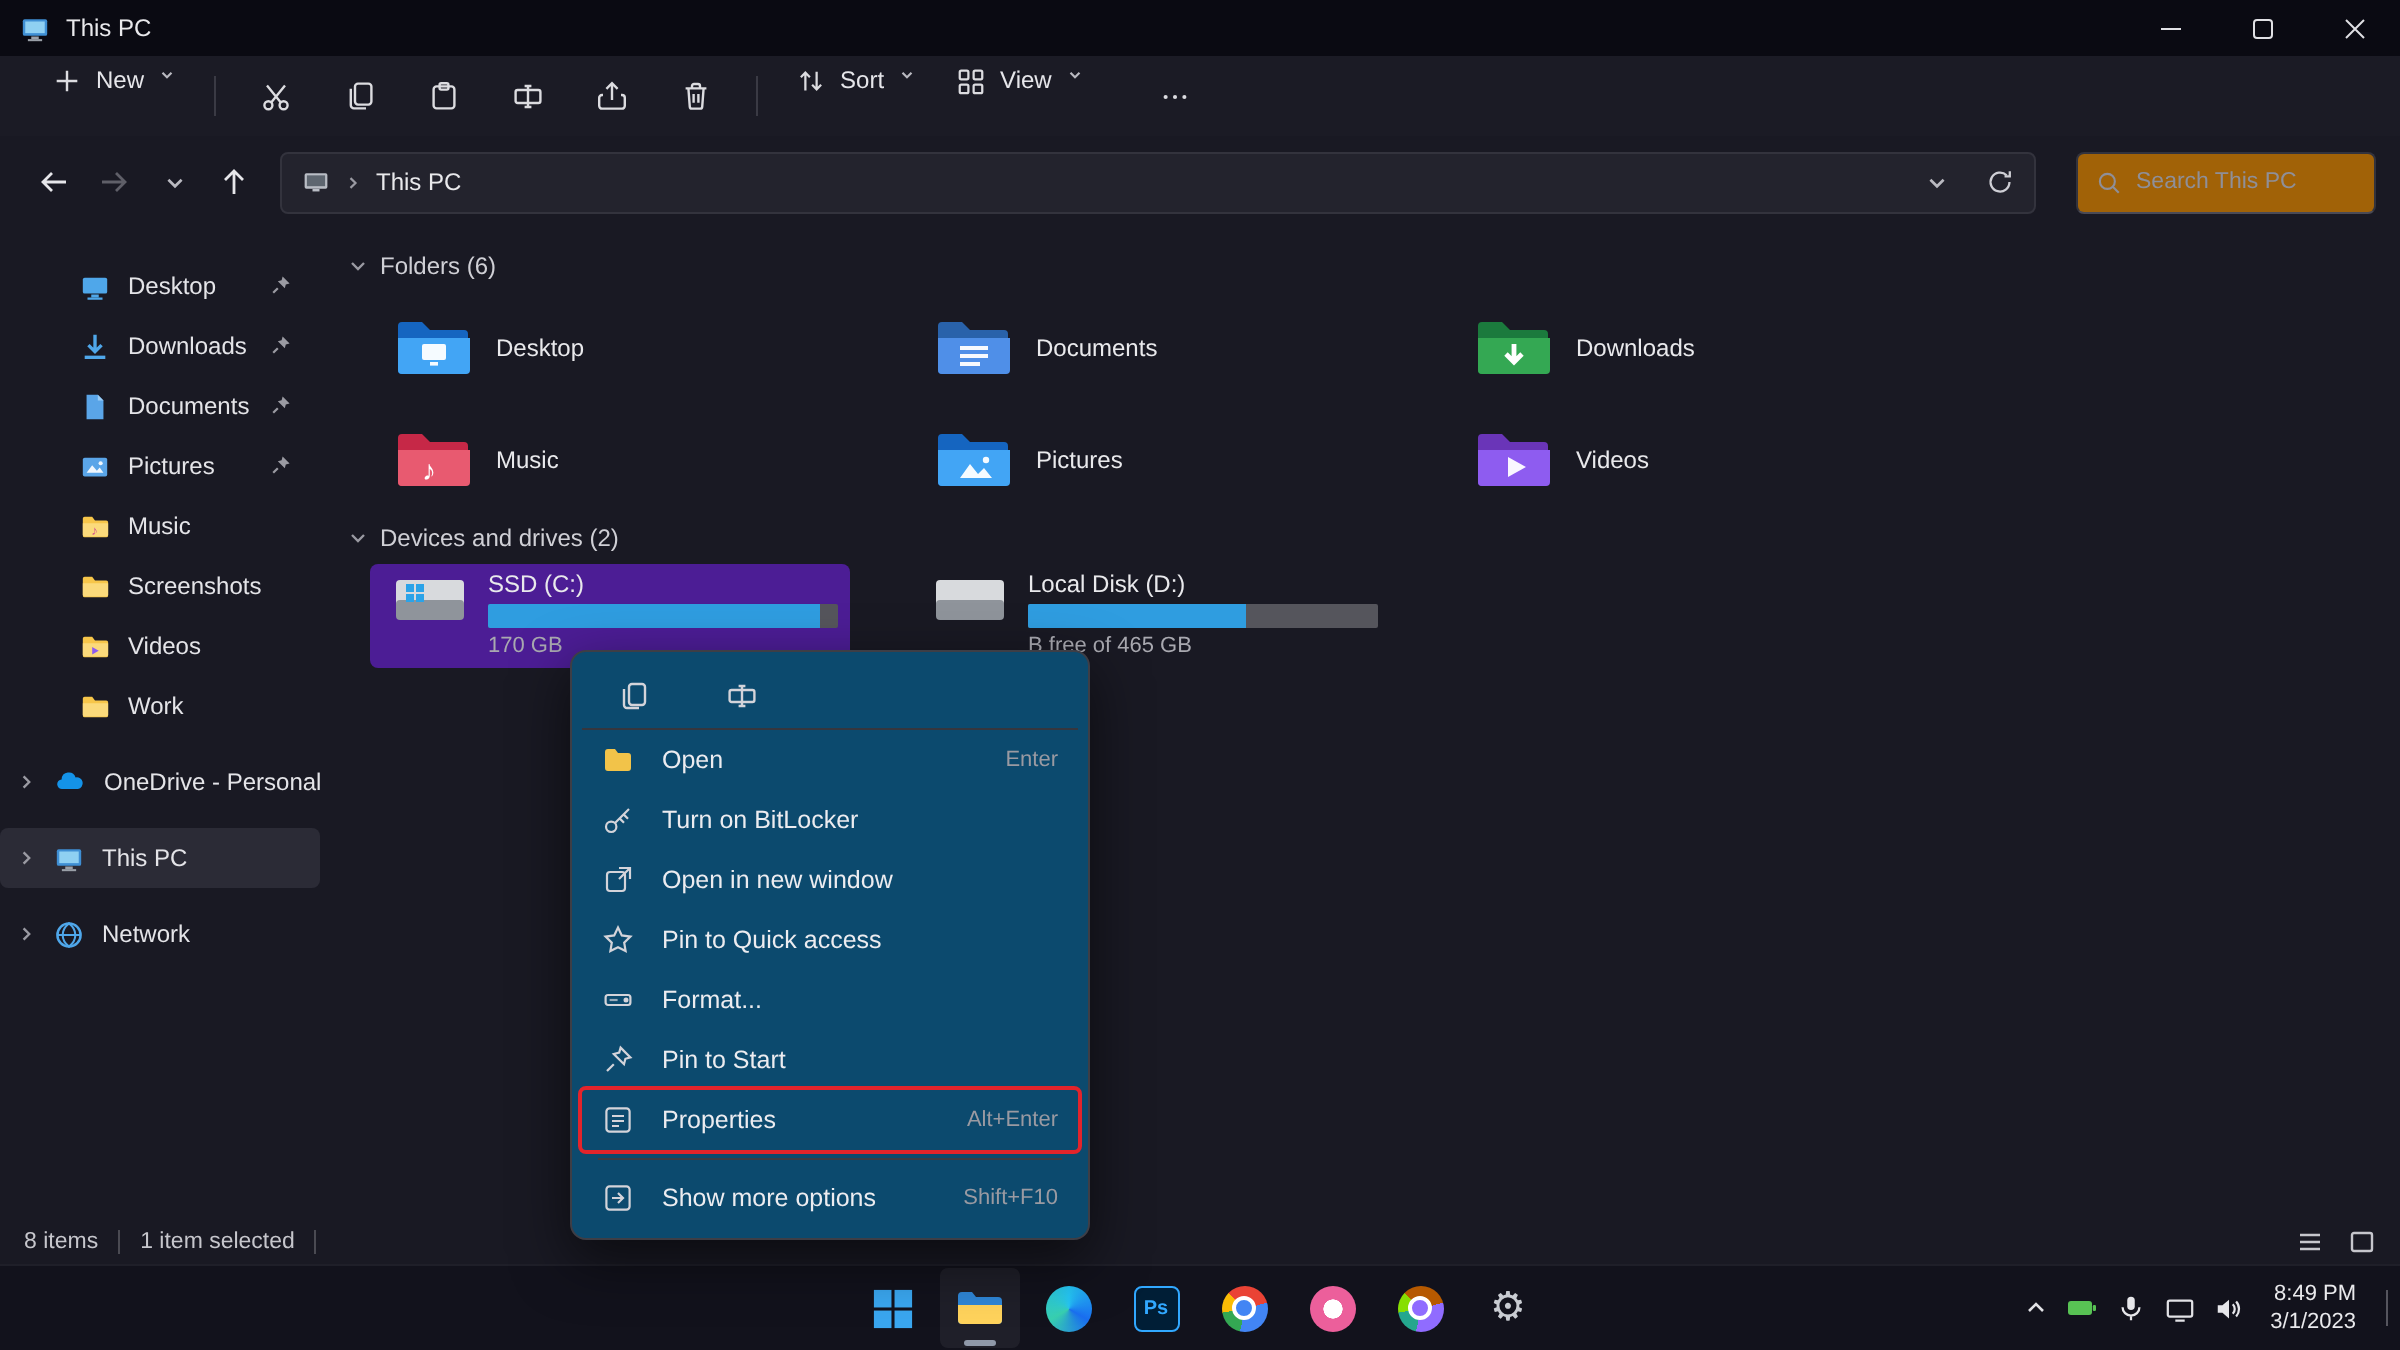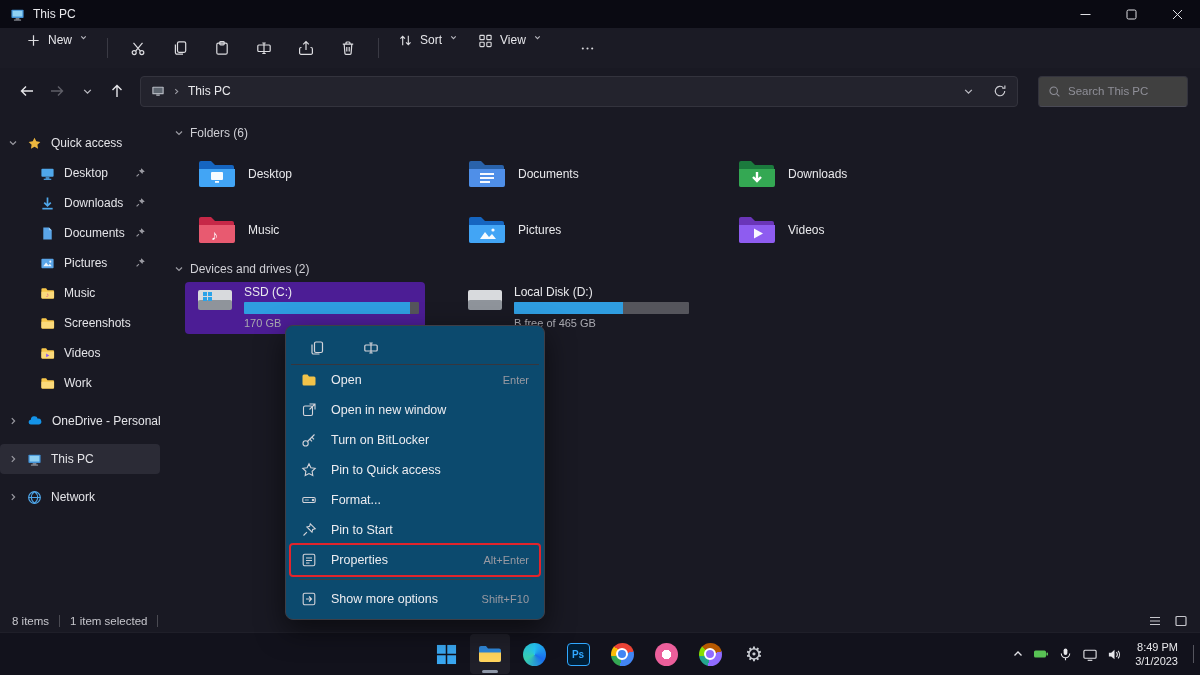--- a/index.html
+++ b/index.html
@@ -21,21 +21,21 @@
   .vsep{width:1px;height:20px;background:#3a3a44;margin:0 9px}
   .chv{color:#b9b9c0}
 
   
   .navbar{position:absolute;top:74px;left:0;right:0;height:34px;display:flex;align-items:center;padding:0 12px}
   .nav-btn{width:30px;height:30px;display:flex;align-items:center;justify-content:center;border-radius:4px;color:#e6e6ea}
   .nav-btn.disabled{color:#5f5f68}
   .addressbar{flex:1;height:31px;margin-left:8px;background:#23232d;border:1px solid #33333d;border-radius:4px;display:flex;align-items:center;padding:0 10px;gap:7px}
   .addressbar .crumb{font-size:12px;color:#e9e9ec}
   .addressbar .spacer{flex:1}
-  .searchbox{width:150px;height:31px;margin-left:20px;background:#404040;border:1px solid #33333d;border-bottom-color:#4a4a55;border-radius:4px;display:flex;align-items:center;padding:0 9px;gap:7px}
+  .searchbox{width:150px;height:31px;margin-left:20px;background:#a16207;border:1px solid #33333d;border-bottom-color:#4a4a55;border-radius:4px;display:flex;align-items:center;padding:0 9px;gap:7px}
   .searchbox input{flex:1;background:transparent;border:none;outline:none;color:#e9e9ec;font-size:11.5px;font-family:"Liberation Sans",sans-serif;min-width:0}
   .searchbox input::placeholder{color:#8f8f98}
 
   
   .content{position:absolute;top:112px;left:0;right:0;bottom:65px;display:flex}
   .sidebar{width:160px;padding-top:16px;flex:none}
   .side-item{height:30px;display:flex;align-items:center;gap:9px;padding-left:8px;border-radius:4px;position:relative}
   .side-item .slabel{color:#e4e4e8;white-space:nowrap}
   .side-item.child{padding-left:40px}
   .side-item .pin{position:absolute;right:14px;top:9px}
@@ -273,33 +273,20 @@
           <path d="M10.5 10.5L14 14"></path>
         </svg>
       </span>
     <input placeholder="Search This PC" style="">
   </div>
 </div>
 
 <div class="content">
 
   <div class="sidebar">
-    <div class="side-item">
-      <span class="schv">
-          <svg width="10" height="10" viewBox="0 0 10 10">
-            <path d="M2 3.5L5 6.5l3-3" fill="none" stroke="currentColor" stroke-width="1.2"></path>
-          </svg>
-        </span>
-      <span>
-          <svg width="15" height="15" viewBox="0 0 16 16">
-            <path d="M8 1.8l1.9 3.9 4.3.6-3.1 3 .7 4.2L8 11.5l-3.8 2 .7-4.2-3.1-3 4.3-.6z" fill="#edb73e"></path>
-          </svg>
-        </span>
-      <span class="slabel">Quick access</span>
-    </div>
     <div class="side-item child">
       <span>
           <svg width="15" height="15" viewBox="0 0 16 16">
             <rect x="1.5" y="3" width="13" height="8.5" rx="1" fill="#4fa7ea"></rect>
             <rect x="6" y="12" width="4" height="1.6" fill="#4fa7ea"></rect>
             <rect x="4" y="13.6" width="8" height="1.2" fill="#4fa7ea"></rect>
           </svg>
         </span>
       <span class="slabel">Desktop</span>
       <span class="pin">
@@ -589,35 +576,35 @@
         <svg width="16" height="16" viewBox="0 0 16 16">
           <path d="M1.5 4A1.5 1.5 0 013 2.5h3.5L8 4.5h5A1.5 1.5 0 0114.5 6v6A1.5 1.5 0 0113 13.5H3A1.5 1.5 0 011.5 12z" fill="#f2c349"></path>
         </svg>
       </span>
     <span class="mlabel">Open</span>
     <span class="mshort">Enter</span>
   </div>
   <div class="ctx-item">
     <span class="mico">
         <svg width="16" height="16" viewBox="0 0 16 16" fill="none" stroke="currentColor" stroke-width="1.1">
-          <rect x="2.5" y="4" width="9" height="9.5" rx="1.5"></rect>
-          <path d="M8.5 2H14v5.5M14 2L8.5 7.5"></path>
-        </svg>
-      </span>
-    <span class="mlabel">Open in new window</span>
+          <circle cx="4.6" cy="11.4" r="2.6"></circle>
+          <path d="M6.5 9.5l7-7M10.8 5.2l2.2 2.2M8.8 7.2l2.2 2.2"></path>
+        </svg>
+      </span>
+    <span class="mlabel">Turn on BitLocker</span>
     <span class="mshort"></span>
   </div>
   <div class="ctx-item">
     <span class="mico">
         <svg width="16" height="16" viewBox="0 0 16 16" fill="none" stroke="currentColor" stroke-width="1.1">
-          <circle cx="4.6" cy="11.4" r="2.6"></circle>
-          <path d="M6.5 9.5l7-7M10.8 5.2l2.2 2.2M8.8 7.2l2.2 2.2"></path>
-        </svg>
-      </span>
-    <span class="mlabel">Turn on BitLocker</span>
+          <rect x="2.5" y="4" width="9" height="9.5" rx="1.5"></rect>
+          <path d="M8.5 2H14v5.5M14 2L8.5 7.5"></path>
+        </svg>
+      </span>
+    <span class="mlabel">Open in new window</span>
     <span class="mshort"></span>
   </div>
   <div class="ctx-item">
     <span class="mico">
         <svg width="16" height="16" viewBox="0 0 16 16" fill="none" stroke="currentColor" stroke-width="1.1">
           <path d="M8 1.8l1.9 3.9 4.3.6-3.1 3 .7 4.2L8 11.6l-3.8 1.9.7-4.2-3.1-3 4.3-.6z"></path>
         </svg>
       </span>
     <span class="mlabel">Pin to Quick access</span>
     <span class="mshort"></span>

